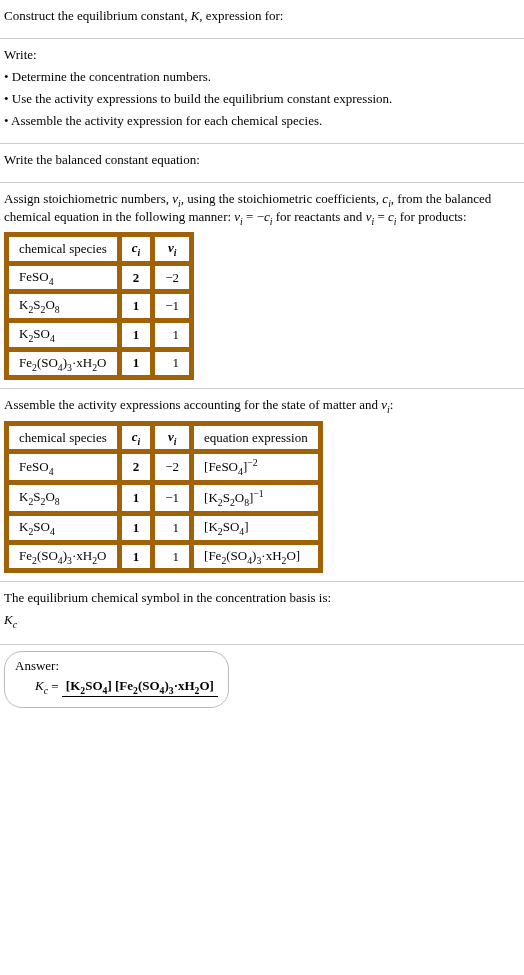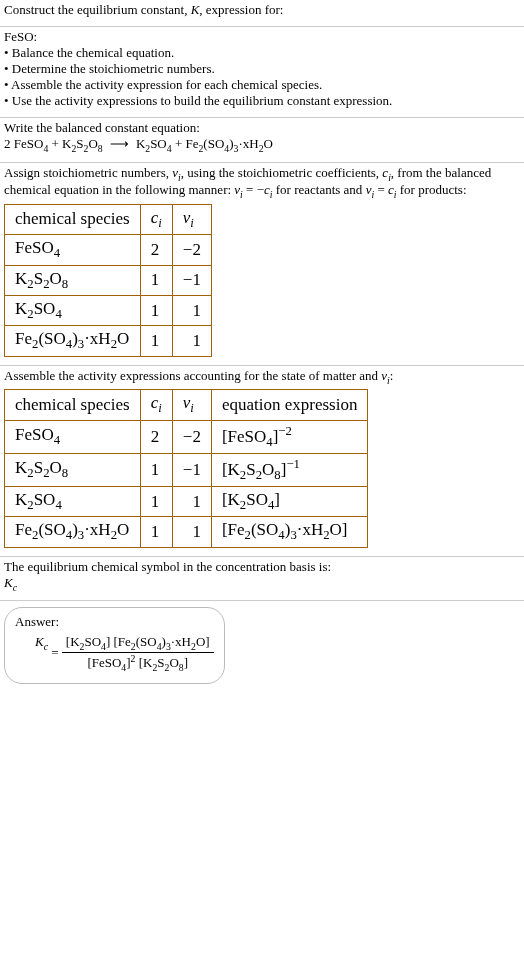--- a/index.html
+++ b/index.html
@@ -12,82 +12,79 @@
     width: 524px;
   }
   .section {
     padding: 2px 4px 8px 4px;
   }
   .hr {
     border: none;
     border-top: 1px solid #ccc;
     margin: 0;
   }
-  .line { margin: 0 0; }
+  .line { margin: 6px 0; }
   sub { font-size: 0.75em; vertical-align: sub; }
   sup { font-size: 0.75em; vertical-align: super; }
   .arrow { display:inline-block; margin:0 4px; }
   .italic { font-style: italic; }
   table.data {
     border-collapse: collapse;
     margin-top: 4px;
   }
   table.data td, table.data th {
-    border: 1px solid #a16207;
+    border: 5px solid #a16207;
     padding: 3px 10px;
     font-weight: normal;
     text-align: left;
-    font-size: 17px;
+    font-size: 13px;
     white-space: nowrap;
   }
-  table.data td.center, table.data th.center { text-align: left; }
+  table.data td.center, table.data th.center { text-align: center; font-weight: bold; }
   table.data td.right { text-align: right; }
   .answer-box {
     border: 1px solid #bbb;
     border-radius: 18px;
     padding: 6px 10px 10px 10px;
     display: inline-block;
     margin-top: 4px;
   }
   .answer-label { margin-bottom: 4px; }
   .frac {
     display: inline-block;
     vertical-align: middle;
     text-align: center;
+    font-weight: bold;
   }
   .frac .num { display:block; border-bottom:1px solid #000; padding:0 4px; }
   .frac .den { display:block; padding:0 4px; }
   .eq-row { display:flex; align-items:flex-start; margin-left:20px;}
   .eq-lhs { white-space:nowrap; padding-top:0; }
   .eq-rhs { }
 </style>
 </head>
 <body>
 
 <div class="section">
   <div class="line">
     Construct the equilibrium constant, <span class="italic">K</span>, expression for:
   </div>
 </div>
 <hr class="hr">
 
 <div class="section">
-  <div class="line">FeSO:</div>
-  <div class="line">• <span>Balance the chemical equation.</span></div>
-  <div class="line">• <span>Determine the stoichiometric numbers.</span></div>
+  <div class="line">Write:</div>
+  <div class="line">• <span>Determine the concentration numbers.</span></div>
+  <div class="line">• <span>Use the activity expressions to build the equilibrium constant expression.</span></div>
   <div class="line">• <span>Assemble the activity expression for each chemical species.</span></div>
-  <div class="line">• <span>Use the activity expressions to build the equilibrium constant expression.</span></div>
 </div>
 <hr class="hr">
 
 <div class="section">
   <div class="line">Write the balanced constant equation:</div>
-  <div class="line">
-    2 FeSO<sub>4</sub> + K<sub>2</sub>S<sub>2</sub>O<sub>8</sub> <span class="arrow">⟶</span> K<sub>2</sub>SO<sub>4</sub> + Fe<sub>2</sub>(SO<sub>4</sub>)<sub>3</sub>·xH<sub>2</sub>O
-  </div>
 </div>
 <hr class="hr">
 
 <div class="section">
   <div class="line">
     Assign stoichiometric numbers, <span class="italic">ν<sub>i</sub></span>, using the stoichiometric coefficients, <span class="italic">c<sub>i</sub></span>, from the balanced chemical equation in the following manner: <span class="italic">ν<sub>i</sub></span> = −<span class="italic">c<sub>i</sub></span> for reactants and <span class="italic">ν<sub>i</sub></span> = <span class="italic">c<sub>i</sub></span> for products:
   </div>
   <table class="data">
     <tbody>
         <tr>
@@ -170,19 +167,18 @@
 <div class="section">
   <div class="answer-box">
     <div class="answer-label">Answer:</div>
     <div class="eq-row">
       <div class="eq-lhs"><span class="italic">K<sub>c</sub></span>&nbsp;</div>
       <div class="eq-rhs">
         <div style="display:flex;align-items:center;">
           <span>=&nbsp;</span>
           <span class="frac">
             <span class="num">[K<sub>2</sub>SO<sub>4</sub>] [Fe<sub>2</sub>(SO<sub>4</sub>)<sub>3</sub>·xH<sub>2</sub>O]</span>
-            <span class="den">[FeSO<sub>4</sub>]<sup>2</sup> [K<sub>2</sub>S<sub>2</sub>O<sub>8</sub>]</span>
           </span>
         </div>
       </div>
     </div>
   </div>
 </div>
 
 </body></html>

